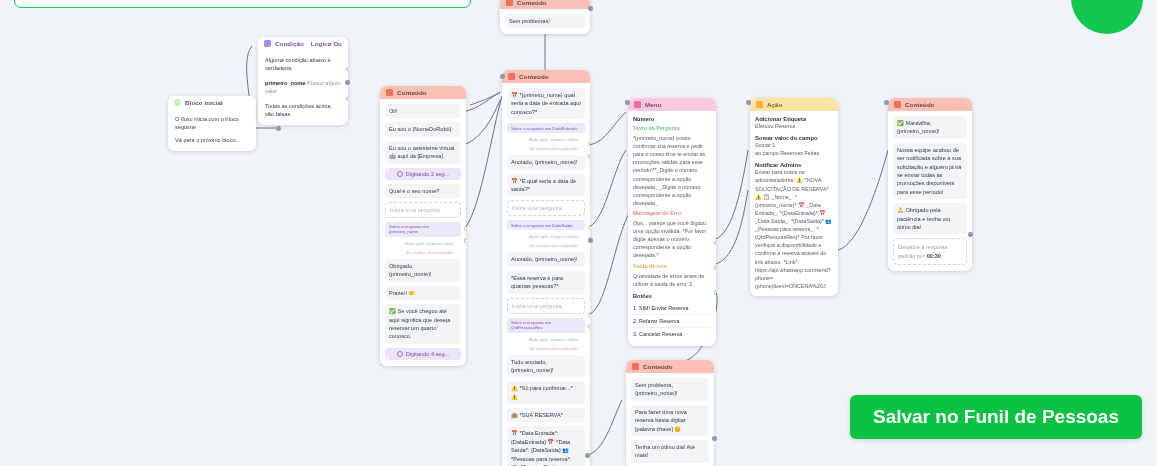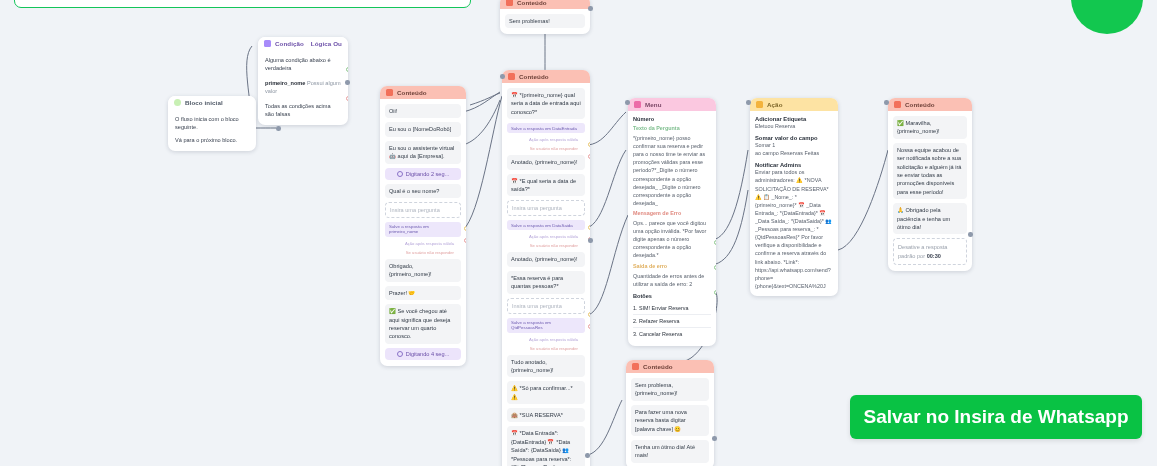--- a/index.html
+++ b/index.html
@@ -320,14 +320,14 @@
   <div class="dot" style="left:968px;top:232px;"></div>
   <div class="dot" style="left:712px;top:436px;"></div>
   <div class="dot" style="left:276px;top:126px;"></div>
   <div class="dot" style="left:345px;top:80px;"></div>
   <div class="dot" style="left:500px;top:74px;"></div>
   <div class="dot" style="left:588px;top:6px;"></div>
   <div class="dot" style="left:625px;top:100px;"></div>
   <div class="dot" style="left:746px;top:100px;"></div>
   <div class="dot" style="left:884px;top:100px;"></div>
 
-  <div id="save-btn">Salvar no Insira de Whatsapp</div>
+  <div id="save-btn">Salvar no Funil de Pessoas</div>
 </div>
 
 </body></html>

